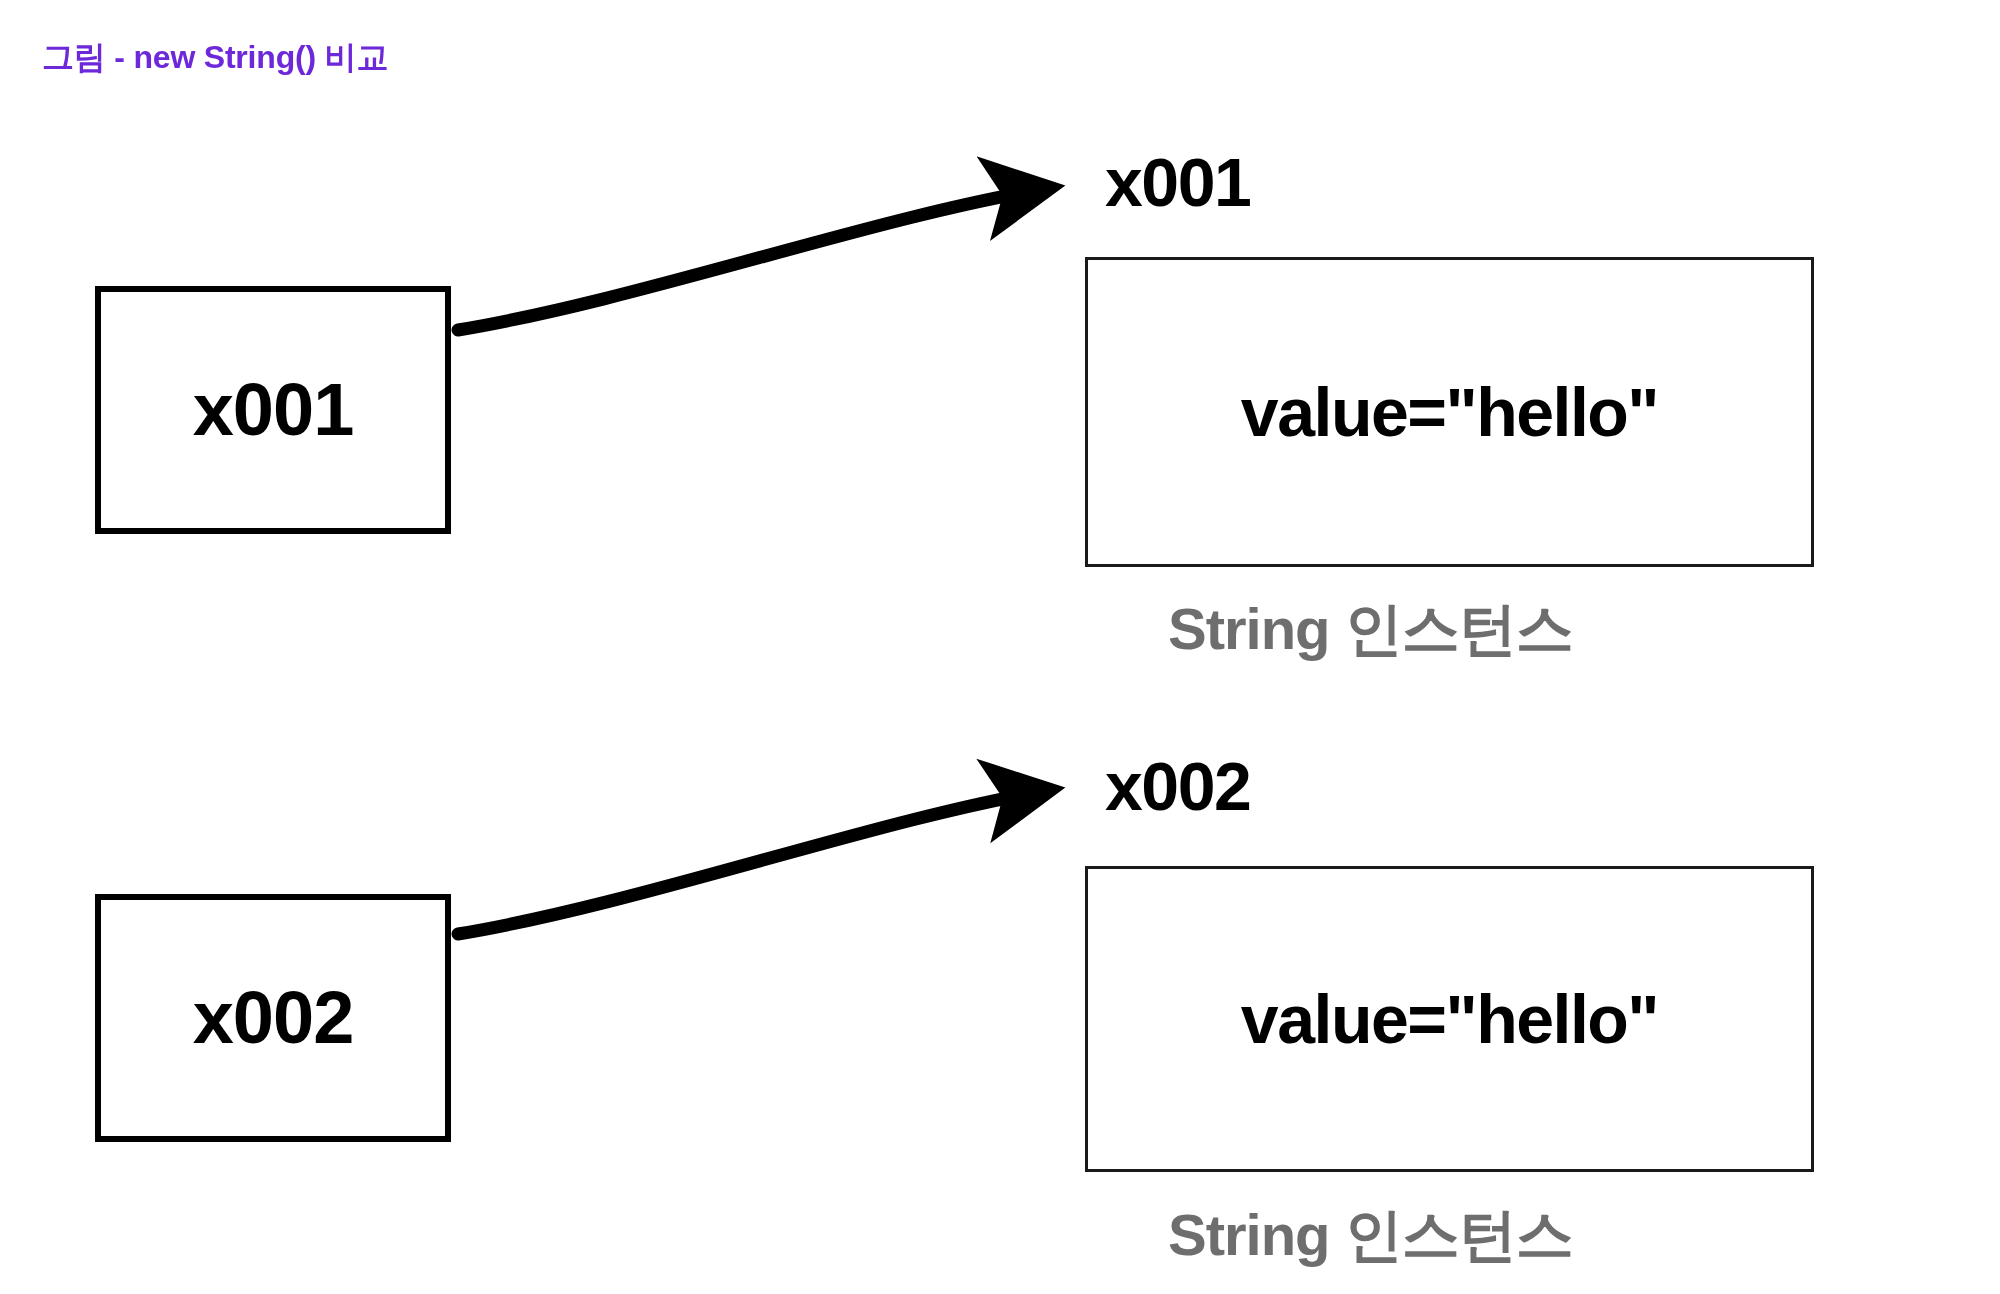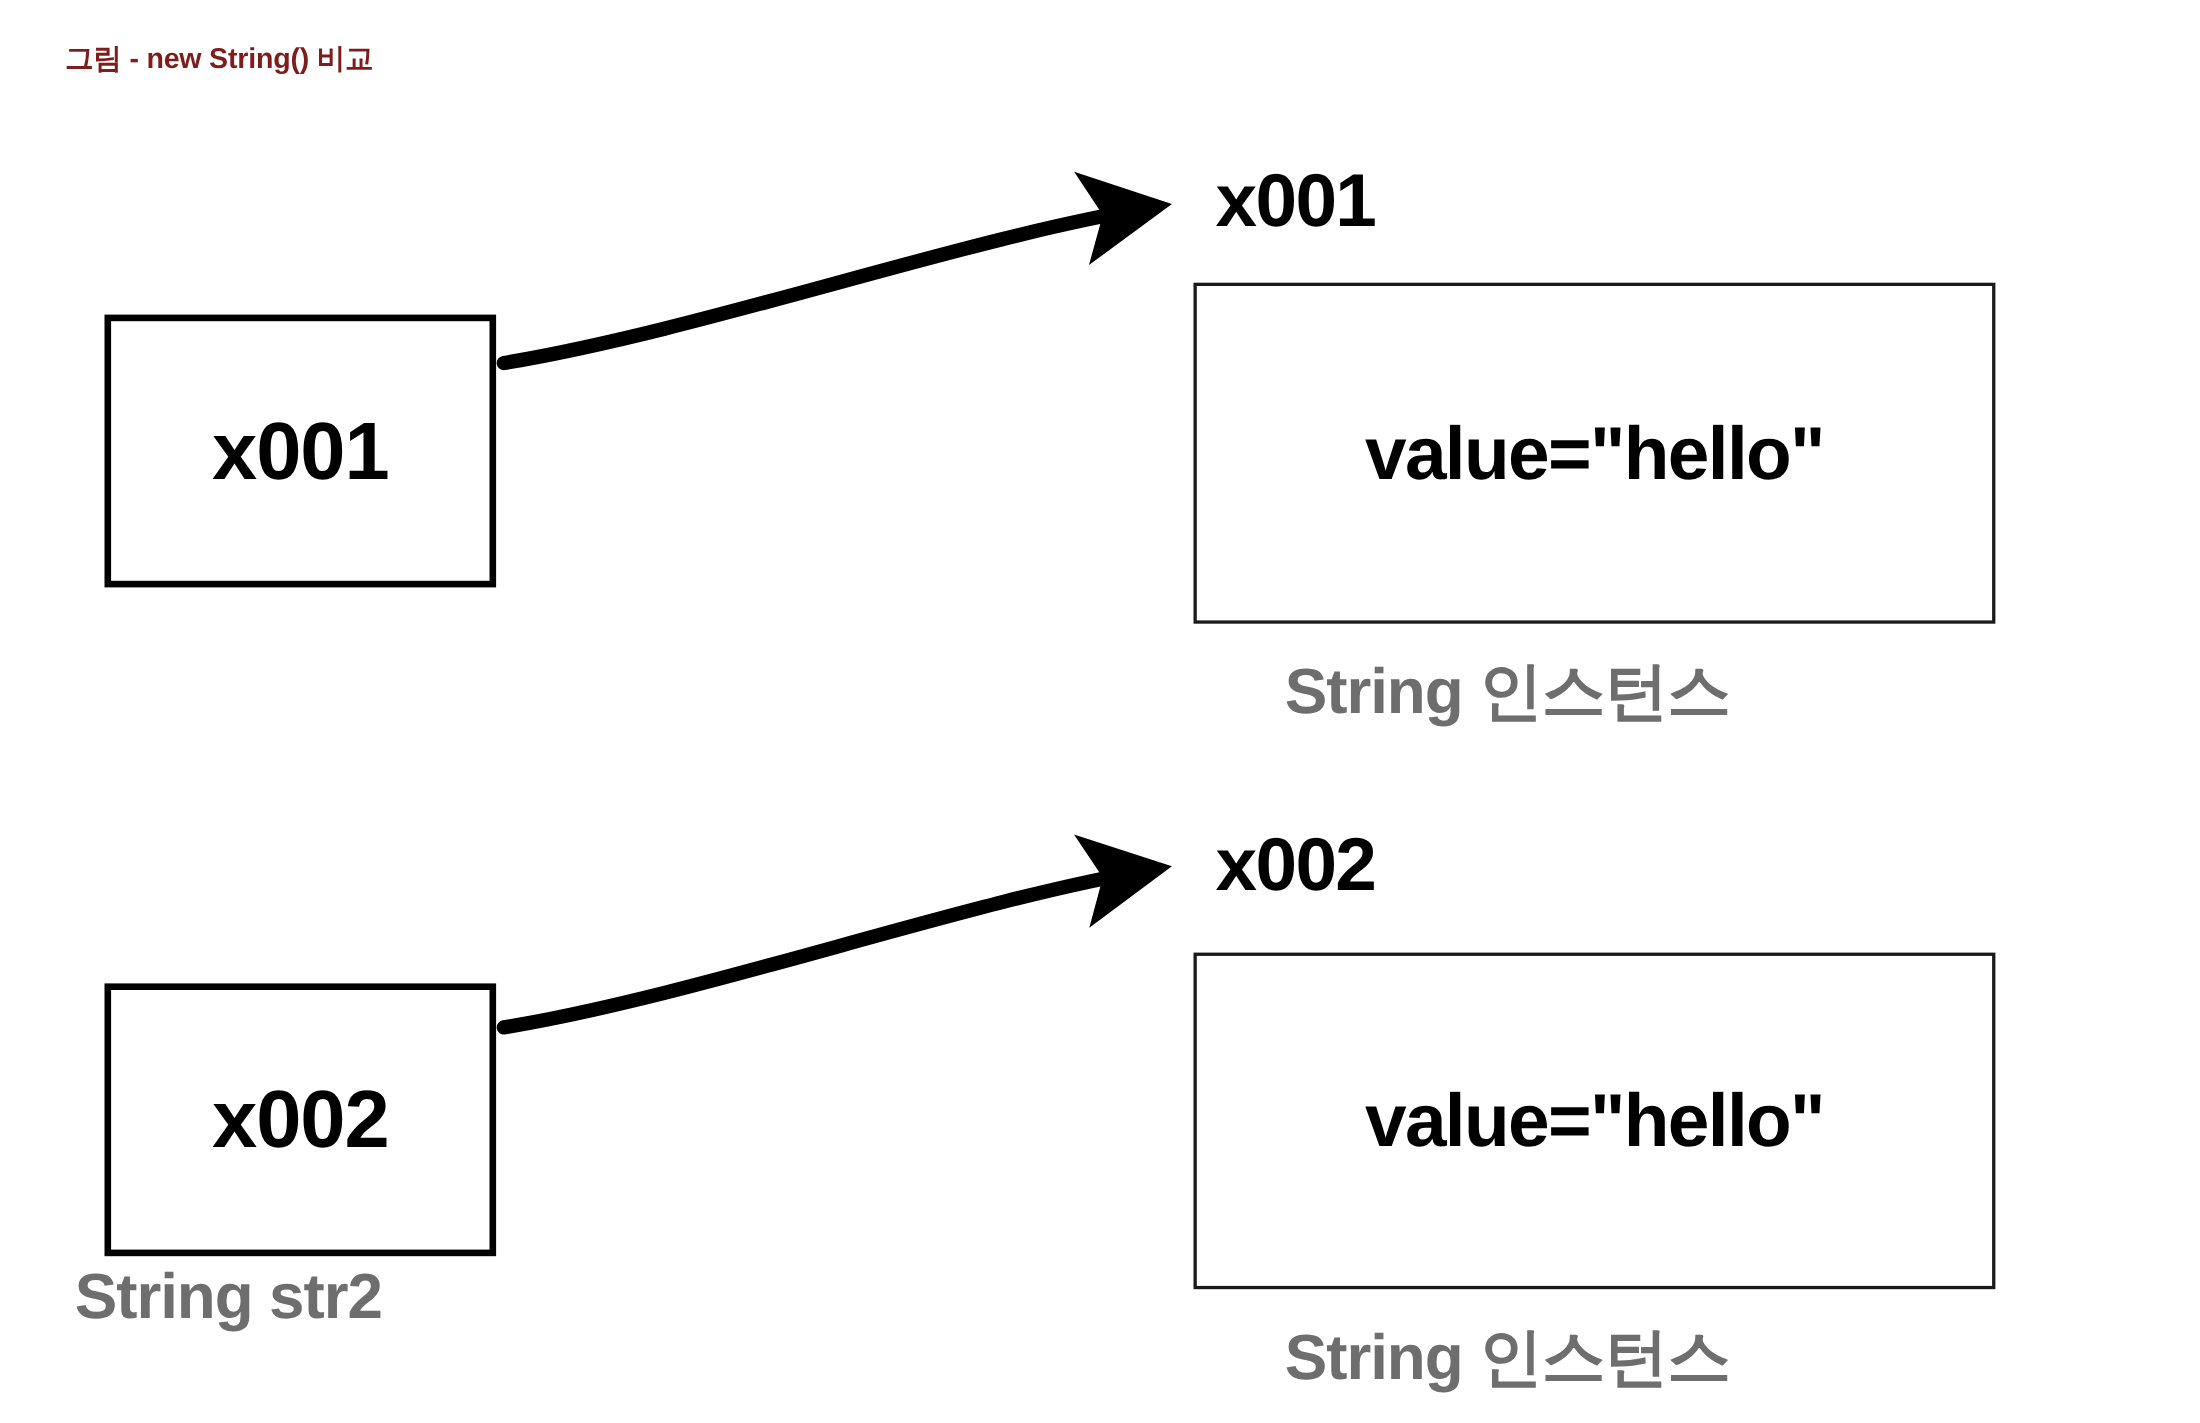--- a/index.html
+++ b/index.html
@@ -15,25 +15,25 @@
     position: relative;
     width: 2000px;
     height: 1294px;
     background: #ffffff;
     overflow: hidden;
   }
 
   
   .fig-title {
     position: absolute;
-    left: 59px;
+    left: 42px;
     top: 36px;
-    font-size: 26px;
+    font-size: 32px;
     font-weight: bold;
-    color: #7f1d1d;
+    color: #6d28d9;
     letter-spacing: -0.2px;
     white-space: nowrap;
   }
 
   
   .ref-box {
     position: absolute;
     box-sizing: border-box;
     border: 6px solid #000000;
     background: #ffffff;
@@ -125,21 +125,20 @@
   <div class="addr-label" style="left:1105px; top:148px;">x001</div>
 
   <div class="inst-box" style="left:1085px; top:257px; width:729px; height:310px;">
     <span class="inst-text">value="hello"</span>
   </div>
   <div class="caption" style="left:1168px; top:600px;">String 인스턴스</div>
 
   <div class="ref-box" style="left:95px; top:894px; width:356px; height:248px;">
     <span class="ref-text">x002</span>
   </div>
-  <div class="caption" style="left:68px; top:1150px;">String str2</div>
 
   <div class="addr-label" style="left:1105px; top:752px;">x002</div>
 
   <div class="inst-box" style="left:1085px; top:866px; width:729px; height:306px;">
     <span class="inst-text">value="hello"</span>
   </div>
   <div class="caption" style="left:1168px; top:1206px;">String 인스턴스</div>
 
 </div>
 

